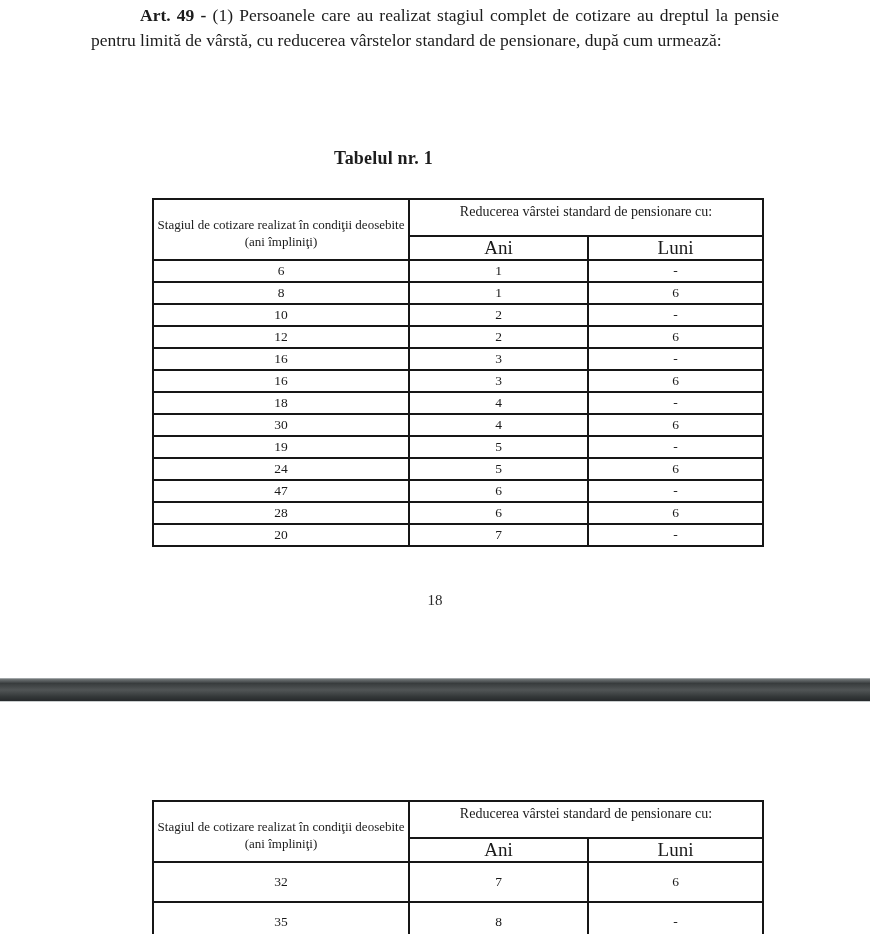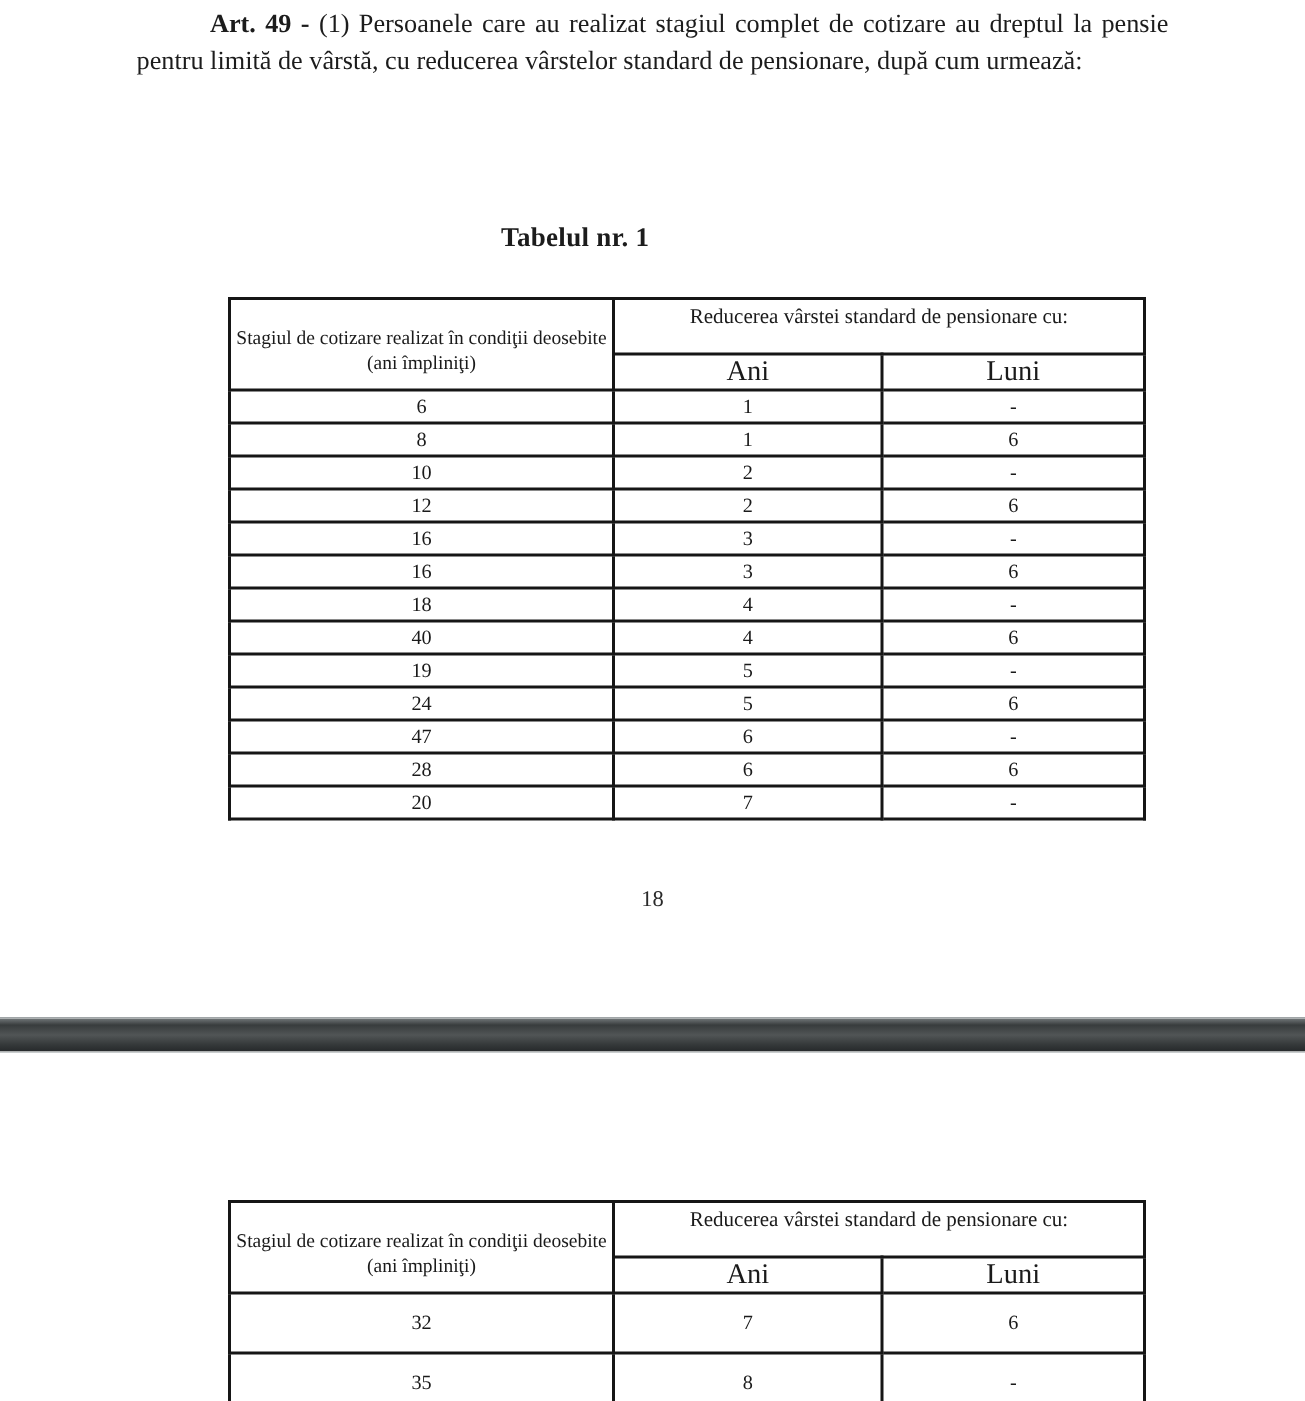--- a/index.html
+++ b/index.html
@@ -125,21 +125,21 @@
           <td>16</td>
           <td>3</td>
           <td>6</td>
         </tr>
       <tr>
           <td>18</td>
           <td>4</td>
           <td>-</td>
         </tr>
       <tr>
-          <td>40</td>
+          <td>30</td>
           <td>4</td>
           <td>6</td>
         </tr>
       <tr>
           <td>19</td>
           <td>5</td>
           <td>-</td>
         </tr>
       <tr>
           <td>24</td>

